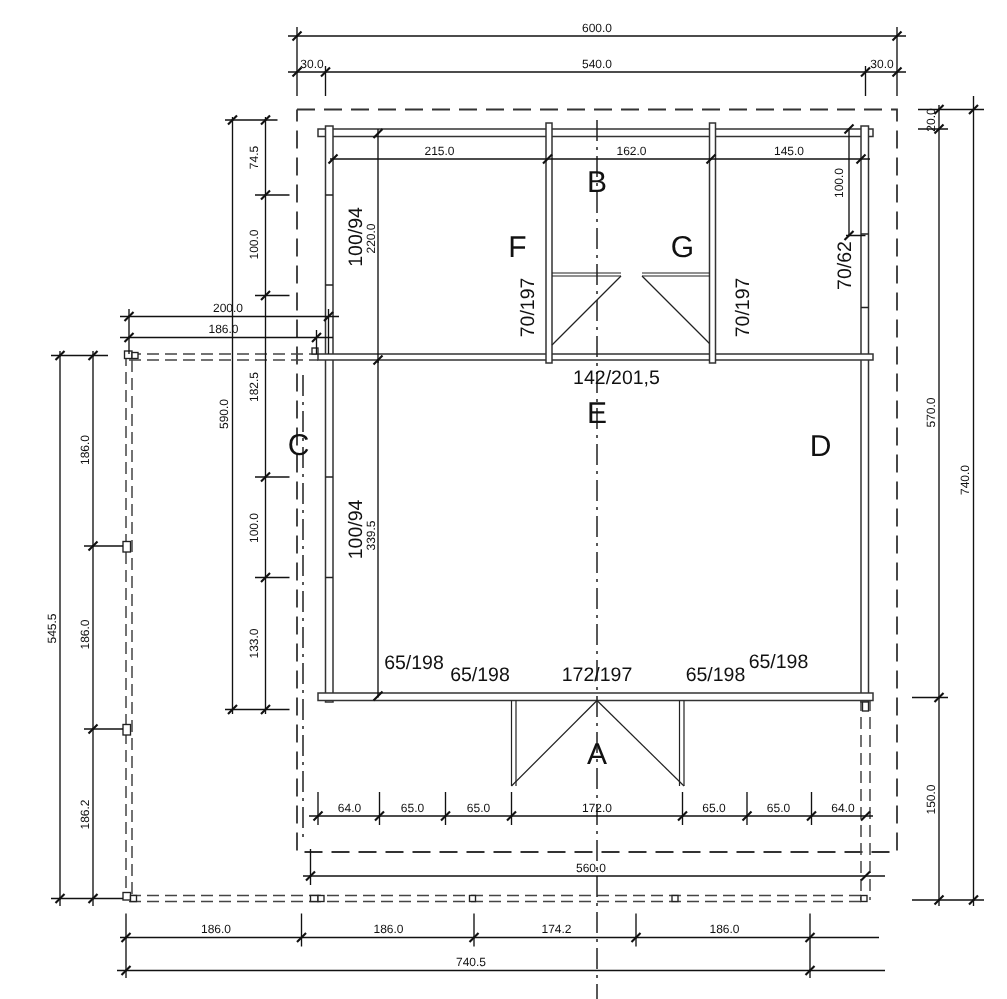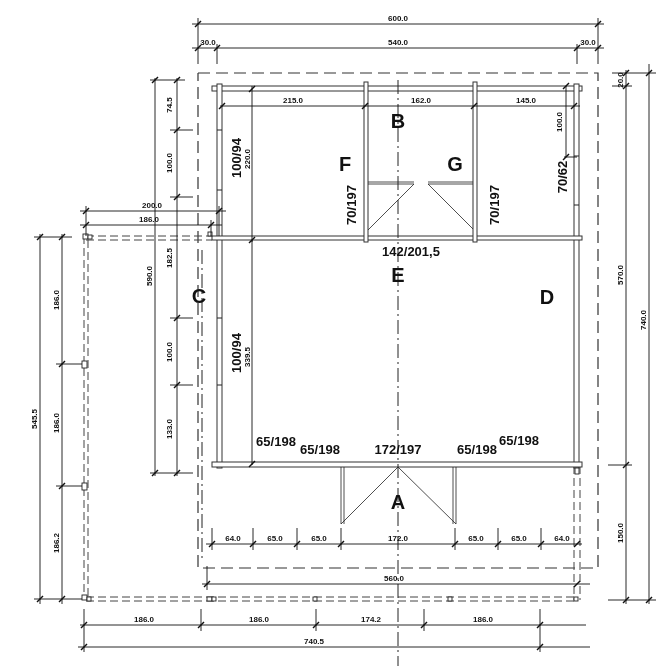--- a/index.html
+++ b/index.html
@@ -1,17 +1,17 @@
 <!DOCTYPE html>
 <html><head>
   <meta charset="utf-8">
   <style>
     html, body { margin: 0; padding: 0; background: #ffffff; }
     body { width: 671px; height: 666px; overflow: hidden; font-family: "Liberation Sans", sans-serif; }
-    #plan { position: absolute; left: 0; top: 0; width: 671px; height: 666px; font-weight: bold; }
+    #plan { position: absolute; left: 0; top: 0; width: 671px; height: 666px; }
     svg text { font-family: "Liberation Sans", sans-serif; fill: #111; }
     .dimtxt { font-size: 8px; }
     .opening { font-size: 13px; }
     .room { font-size: 20px; }
     .wall { stroke: #222; stroke-width: 1; fill: none; }
     .wallthick { stroke: #333; stroke-width: 1; fill: #fff; }
     .dim { stroke: #111; stroke-width: 0.9; fill: none; }
     .tick { stroke: #111; stroke-width: 1.4; }
     .dash { stroke: #333; stroke-width: 1.2; fill: none; stroke-dasharray: 12 6; }
     .dashfine { stroke: #444; stroke-width: 1; fill: none; stroke-dasharray: 8 4; }

